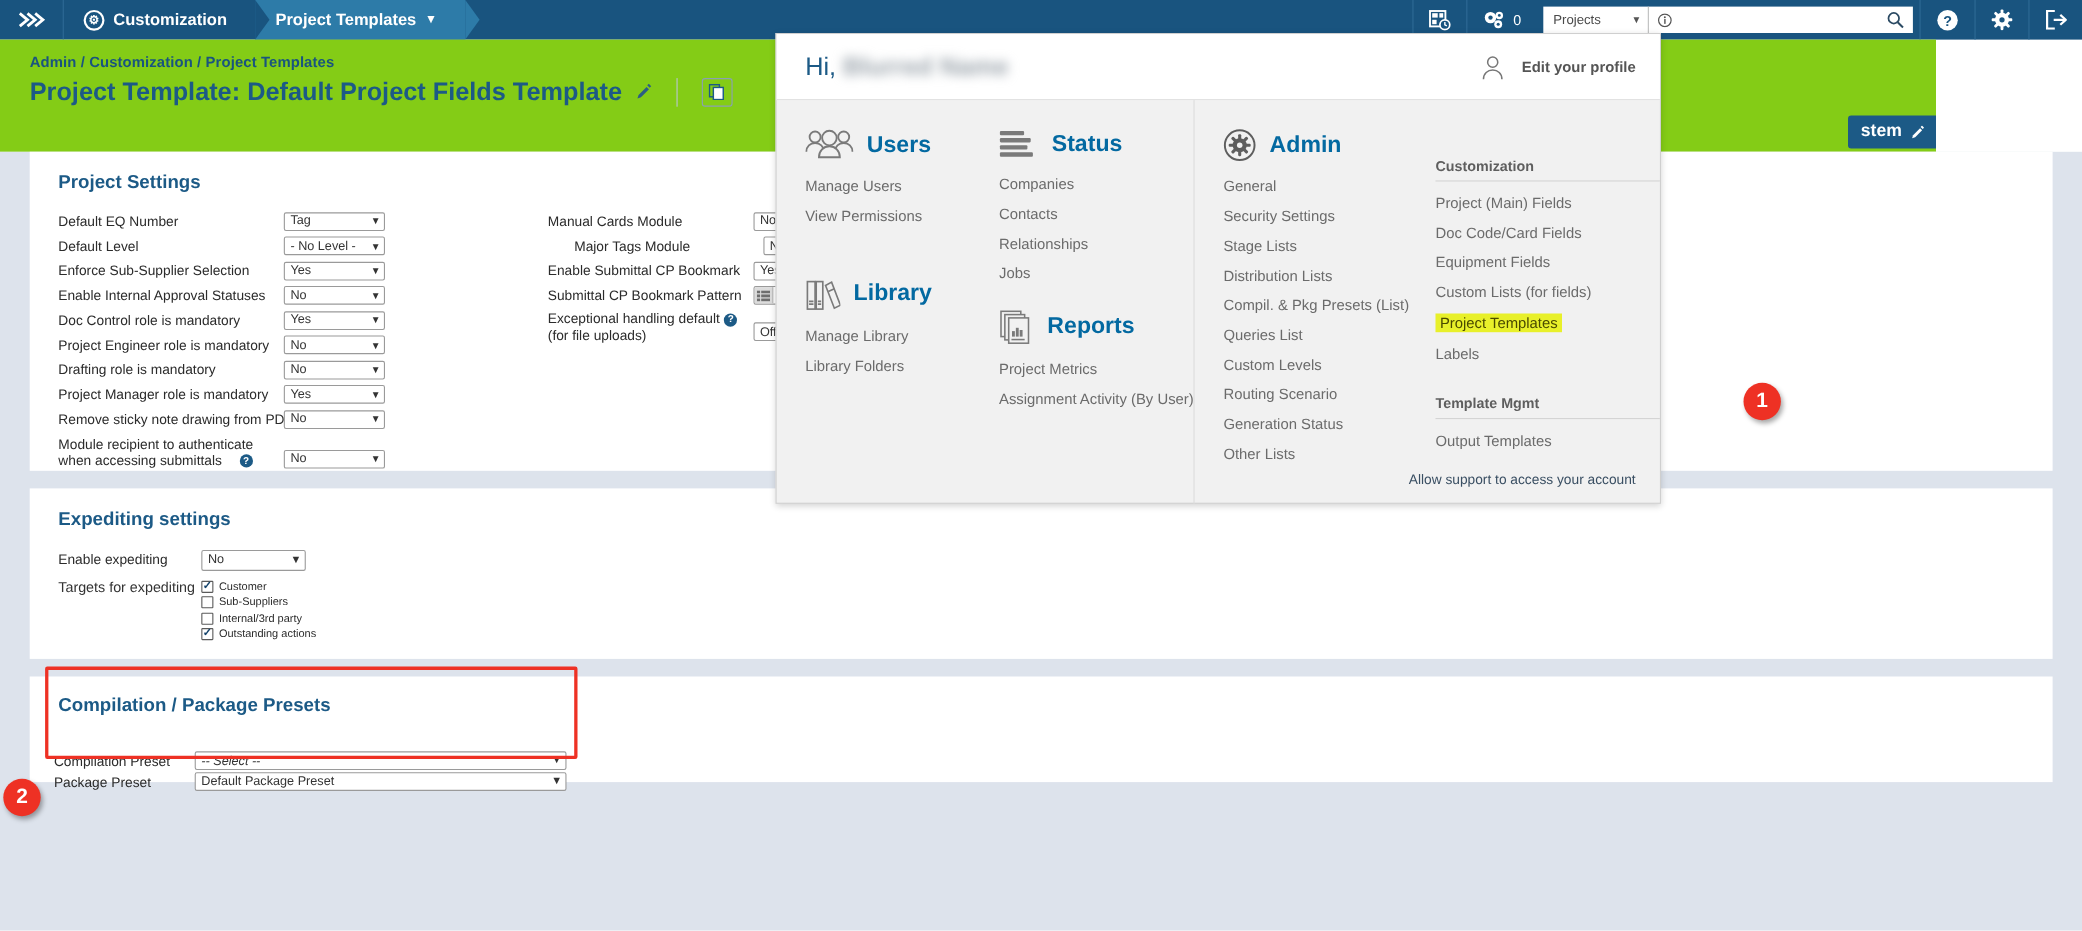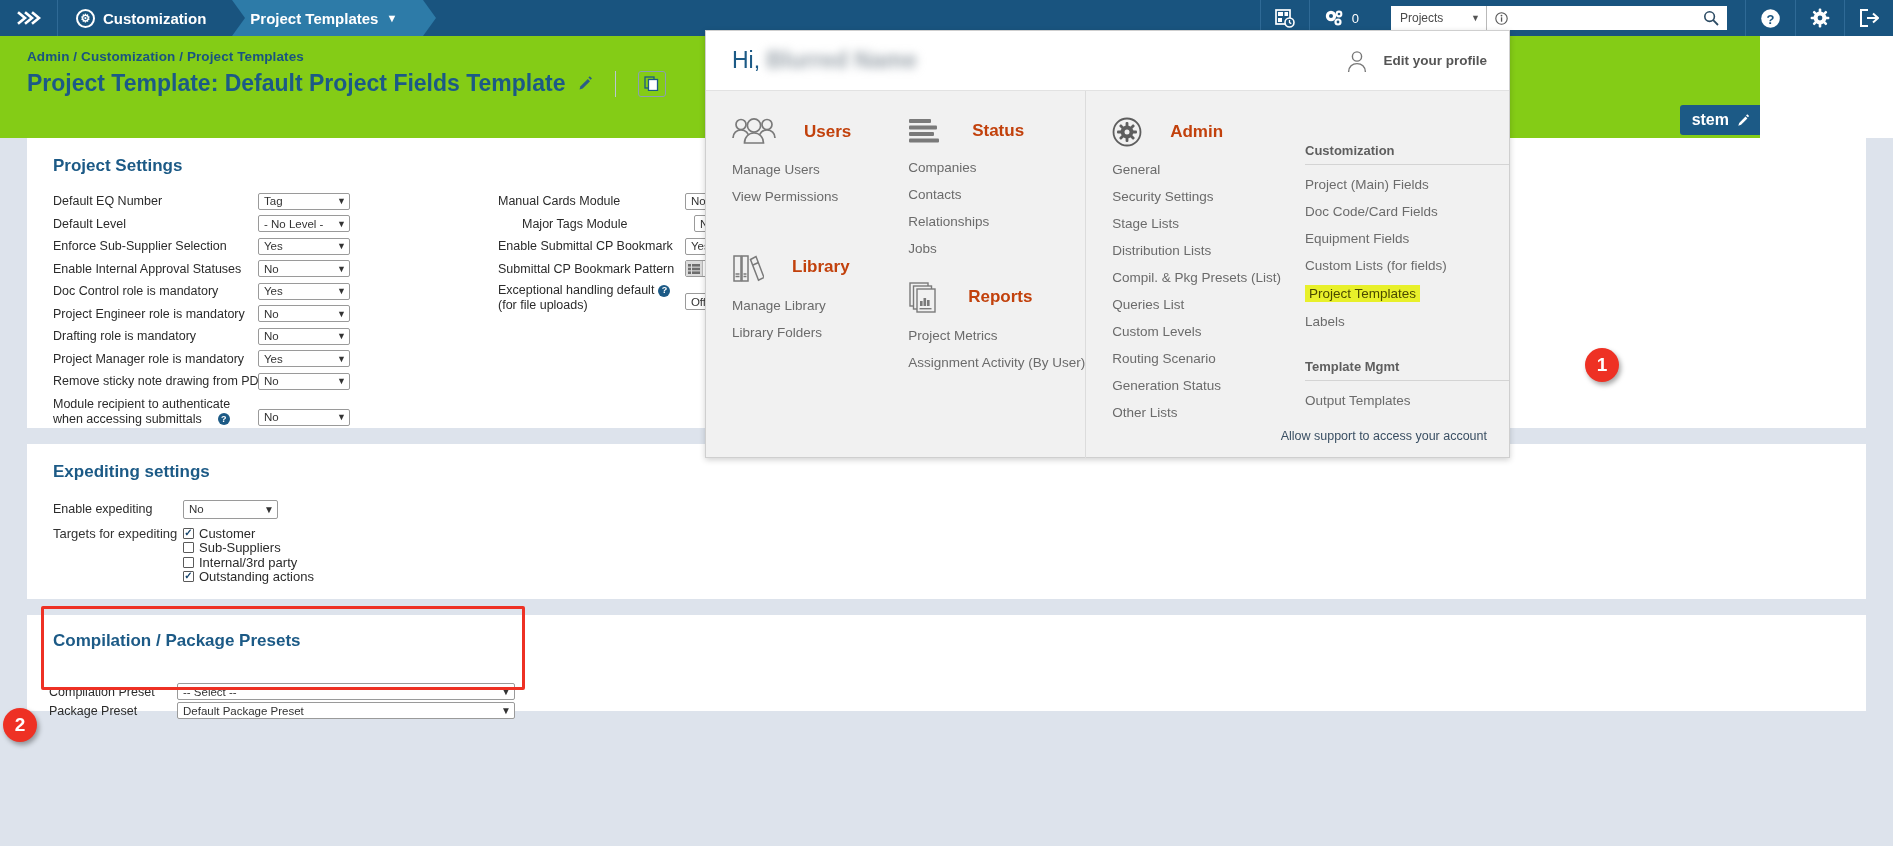--- a/index.html
+++ b/index.html
@@ -41,21 +41,21 @@
     display:flex;align-items:center;justify-content:center;font-size:11px;
   }
   .topbar-right{
     margin-left:auto; display:flex; align-items:center; height:36px;
   }
   .tb-icon{
     display:flex;align-items:center;justify-content:center;
     color:#fff; height:36px; padding:0 14px; border-left:1px solid #2f6a96;
   }
   .tb-count{ color:#fff; font-size:13px; margin-left:6px;}
-  .search-wrap{ display:flex; align-items:center; height:20px; margin:0 18px;}
+  .search-wrap{ display:flex; align-items:center; height:20px; margin:0 6px;}
   .search-sel{
     background:#fff; color:#4a4a4a; font-size:12px; height:24px;
     display:flex;align-items:center; padding:0 6px 0 9px; min-width:96px;
     border-right:1px solid #b9b9b9; justify-content:space-between; gap:12px;
     font-family:"Liberation Sans", sans-serif;
   }
   .search-inp{
     background:#fff; height:24px; width:240px; display:flex;
     align-items:center; padding:0 8px; gap:6px; color:#555;
   }
@@ -113,21 +113,21 @@
     justify-content:center; border-right:1px solid #bbb;}
   .patt .tx{ padding-left:5px; color:#333; font-size:11.5px;}
 
   .chk{ display:flex; align-items:center; gap:5px; height:14.5px;}
   .box{
     width:11px;height:11px;border:1px solid #5a5a5a;background:#fff;border-radius:1px;
     display:flex;align-items:center;justify-content:center;font-size:9px;color:#14436b;
     line-height:1;
   }
   .box.on:after{ content:"\2713"; font-weight:bold; font-size:10px; margin-top:-1px;}
-  .chk .t{ font-size:13px; color:#2b2b2b;}
+  .chk .t{ font-size:10px; color:#2b2b2b;}
 
   
   .cp-panel{ position:relative; margin:0 27px 0 27px;}
   .redbox{
     position:absolute; left:14px; top:-9px; width:484px; height:84px;
     border:3px solid #ee3124; border-radius:2px; pointer-events:none;
   }
   .badge{
     position:absolute; width:34px;height:34px;border-radius:50%;
     background:#ee3124; color:#fff; font-size:19px; font-weight:bold;
@@ -154,22 +154,22 @@
     color:#555; font-size:13.5px; font-weight:bold;
   }
   .mega-body{ display:flex; height:367px; }
   .mm-col{ padding:26px 0 0 26px; }
   .mm-col.c1{ width:212px; }
   .mm-col.c2{ width:213px; }
   .mm-col.c3{ width:215px; border-left:1px solid #dcdcdc; padding-left:26px;}
   .mm-col.c4{ width:auto; flex:1; padding-left:24px; padding-top:52px;}
   .mm-grp{ margin-bottom:26px; }
   .mm-title{
-    display:flex; align-items:center; gap:28px; color:#c2410c;
-    font-size:17px; font-weight:bold; margin-bottom:15px;
+    display:flex; align-items:center; gap:12px; color:#0369a1;
+    font-size:21px; font-weight:bold; margin-bottom:15px;
   }
   .mm-link{ font-size:13.5px; color:#6b6b6b; margin-bottom:12px; }
   .mm-sub-h{
     font-size:13px; color:#5e5e5e; font-weight:bold; padding-bottom:6px;
     border-bottom:1px solid #d4d4d4; margin-bottom:12px; width:204px;
   }
   .mm-hl{ background:#e8f02a; padding:1px 4px; color:#4a4a00; display:inline-block;}
   .mm-support{
     position:absolute; right:22px; bottom:14px; font-size:12.5px; color:#3a4f63;
   }
@@ -489,21 +489,21 @@
       </div>
     </div>
   </div>
 
   <div class="cp-panel">
     <div class="panel" style="margin:0;height:96px;padding-top:16px;">
       <h2 style="margin-bottom:10px;">Compilation / Package Presets</h2>
       <div class="col" style="padding-left:22px;">
         <div class="row" style="height:19px;margin-top:31px;">
           <div class="lbl" style="width:128px;">Compilation Preset</div>
-          <div class="sel" style="width:338px;height:17px;">
+          <div class="sel" style="width:338px;height:17px;font-style:italic;">
             <span>-- Select --</span>
             <span class="cv" style="font-size:10px;">▼</span>
             </div>
         </div>
         <div class="row" style="height:19px;">
           <div class="lbl" style="width:128px;">Package Preset</div>
           <div class="sel" style="width:338px;height:17px;">
             <span>Default Package Preset</span>
             <span class="cv" style="font-size:10px;">▼</span>
             </div>

